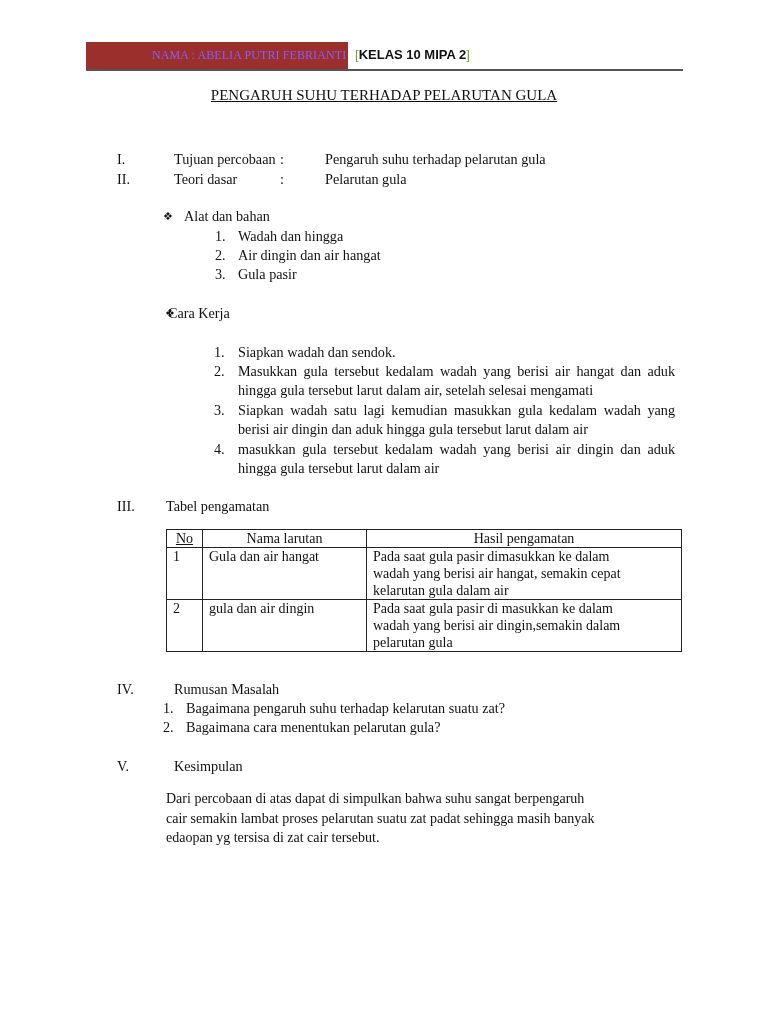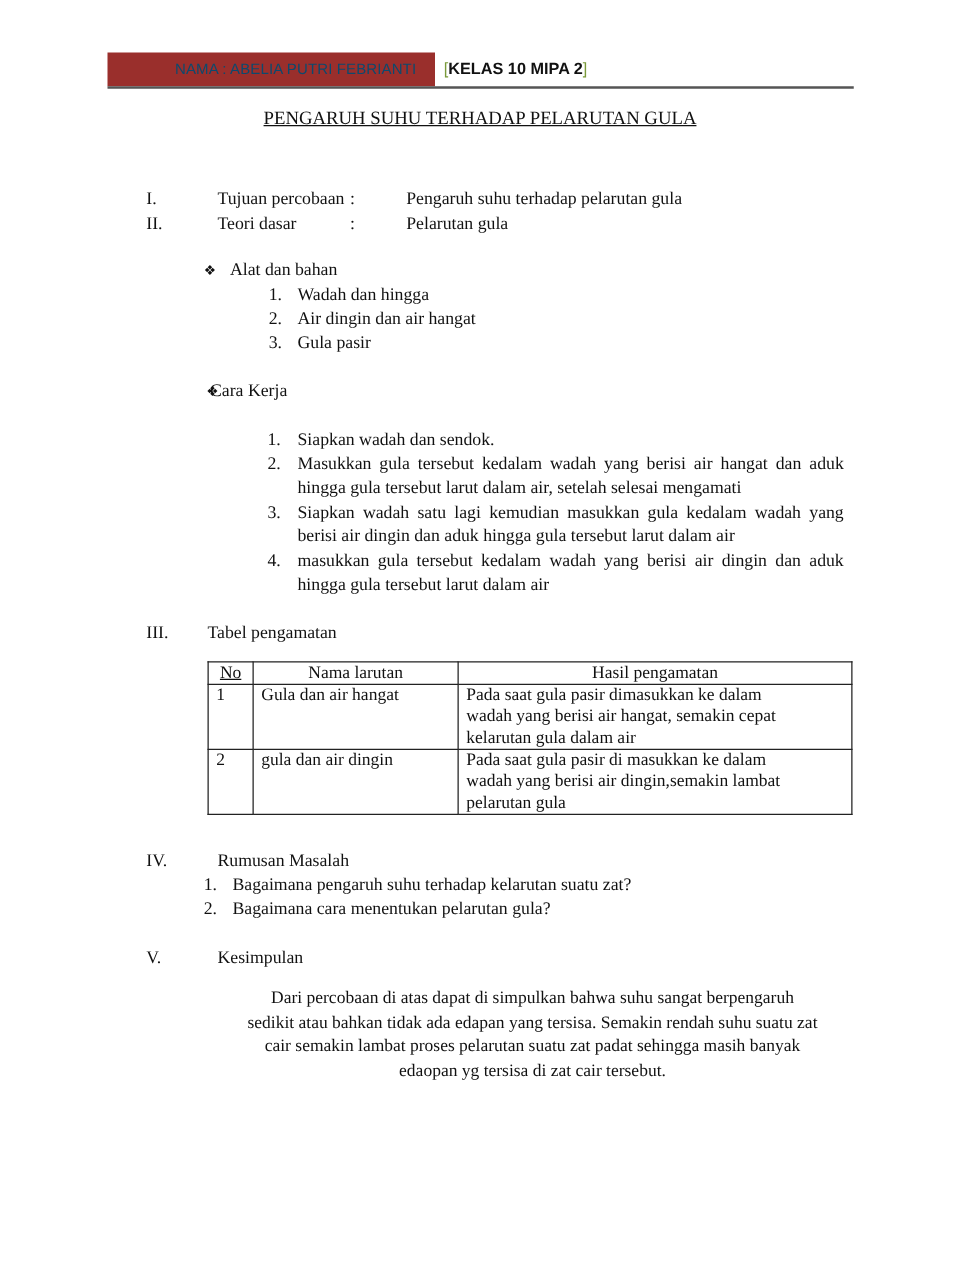--- a/index.html
+++ b/index.html
@@ -9,23 +9,23 @@
     color: #111;
     font-size: 14.2px;
   }
   .abs { position: absolute; white-space: nowrap; }
   
   .hdr-bar {
     position: absolute; left: 86px; top: 42px; width: 262px; height: 27px;
     background: #9a2f2c;
   }
   .hdr-name {
-    position: absolute; left: 140px; top: 48px;
-    font-family: Liberation Sans, sans-serif;
-    font-size: 12px; color: #0c4a6e; letter-spacing: 0.1px;
+    position: absolute; left: 152px; top: 48px;
+    font-family: Liberation Serif, serif;
+    font-size: 12px; color: #8b5cf6; letter-spacing: 0.1px;
   }
   .hdr-kelas {
     position: absolute; left: 355px; top: 47px;
     font-family: "Liberation Sans", "DejaVu Sans", sans-serif;
     font-size: 13px; font-weight: bold; color: #111;
   }
   .hdr-kelas .br { color: #7a9a3a; font-weight: normal; }
   .hdr-line {
     position: absolute; left: 86px; top: 69px; width: 597px; height: 2px;
     background: #555;
@@ -52,21 +52,21 @@
   }
   table.obs td, table.obs th {
     border: 1.3px solid #222; vertical-align: top; padding: 0 6px;
     font-weight: normal;
   }
   table.obs th { text-align: center; padding-top: 0; }
   .c1 { width: 23px; text-decoration: underline; }
   .c2 { width: 151px; margin-top: 10px; }
   .kes {
     position: absolute; left: 166px; top: 789px; width: 520px;
-    line-height: 19.5px; white-space: normal; font-size: 14px; text-align: center;
+    line-height: 19.5px; white-space: normal; font-size: 14px;
   }
   .kes div { white-space: nowrap; }
 </style>
 </head>
 <body>
 
 <div class="hdr-bar"></div>
 <div class="hdr-name">NAMA  : ABELIA PUTRI FEBRIANTI</div>
 <div class="hdr-kelas"><span class="br">[</span><span>KELAS 10 MIPA 2</span><span class="br">]</span></div>
 <div class="hdr-line"></div>
@@ -117,35 +117,34 @@
       <div>Pada saat gula pasir dimasukkan ke dalam</div>
       <div>wadah yang berisi  air hangat, semakin cepat</div>
       <div>kelarutan gula dalam air</div>
     </td>
   </tr>
   <tr>
     <td>2</td>
     <td>gula dan air dingin</td>
     <td>
       <div>Pada saat gula pasir di masukkan ke dalam</div>
-      <div>wadah yang berisi air dingin,semakin lambat</div>
+      <div>wadah yang berisi air dingin,semakin dalam</div>
       <div>pelarutan gula</div>
     </td>
   </tr>
 </tbody>
   </table>
 
 <div class="abs num-i" style="top:681px">IV.</div>
 <div class="abs lbl" style="top:681px">Rumusan Masalah</div>
 <div class="abs" style="left:163px;top:700px">1.</div>
 <div class="abs" style="left:186px;top:700px">Bagaimana pengaruh suhu terhadap kelarutan suatu zat?</div>
 <div class="abs" style="left:163px;top:719px">2.</div>
 <div class="abs" style="left:186px;top:719px">Bagaimana cara menentukan pelarutan gula?</div>
 
 <div class="abs num-i" style="top:758px">V.</div>
 <div class="abs lbl" style="top:758px">Kesimpulan</div>
 
 <div class="kes">
   <div>Dari percobaan di atas dapat di simpulkan bahwa suhu sangat   berpengaruh</div>
-  <div>sedikit atau bahkan tidak ada edapan yang tersisa. Semakin rendah suhu suatu zat</div>
   <div>cair semakin lambat proses pelarutan suatu zat padat sehingga masih banyak</div>
   <div>edaopan yg tersisa di zat cair tersebut.</div>
 </div>
 
 </body></html>

